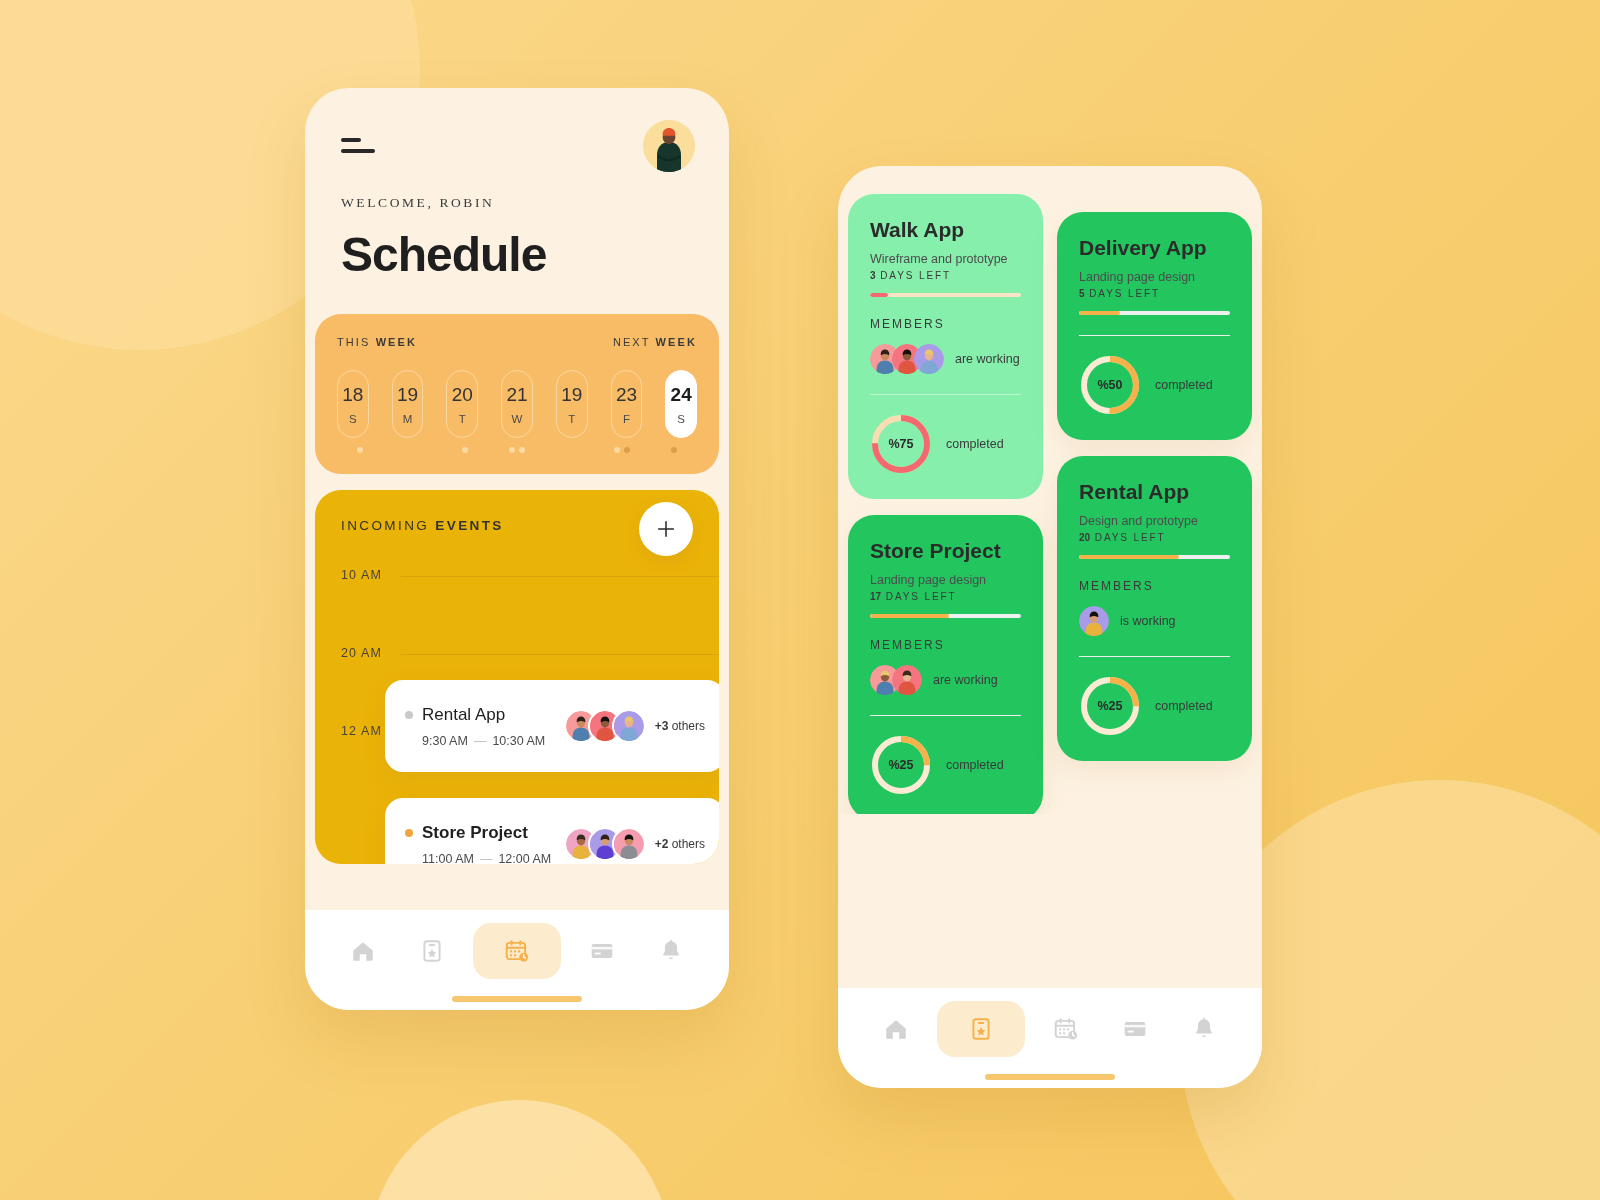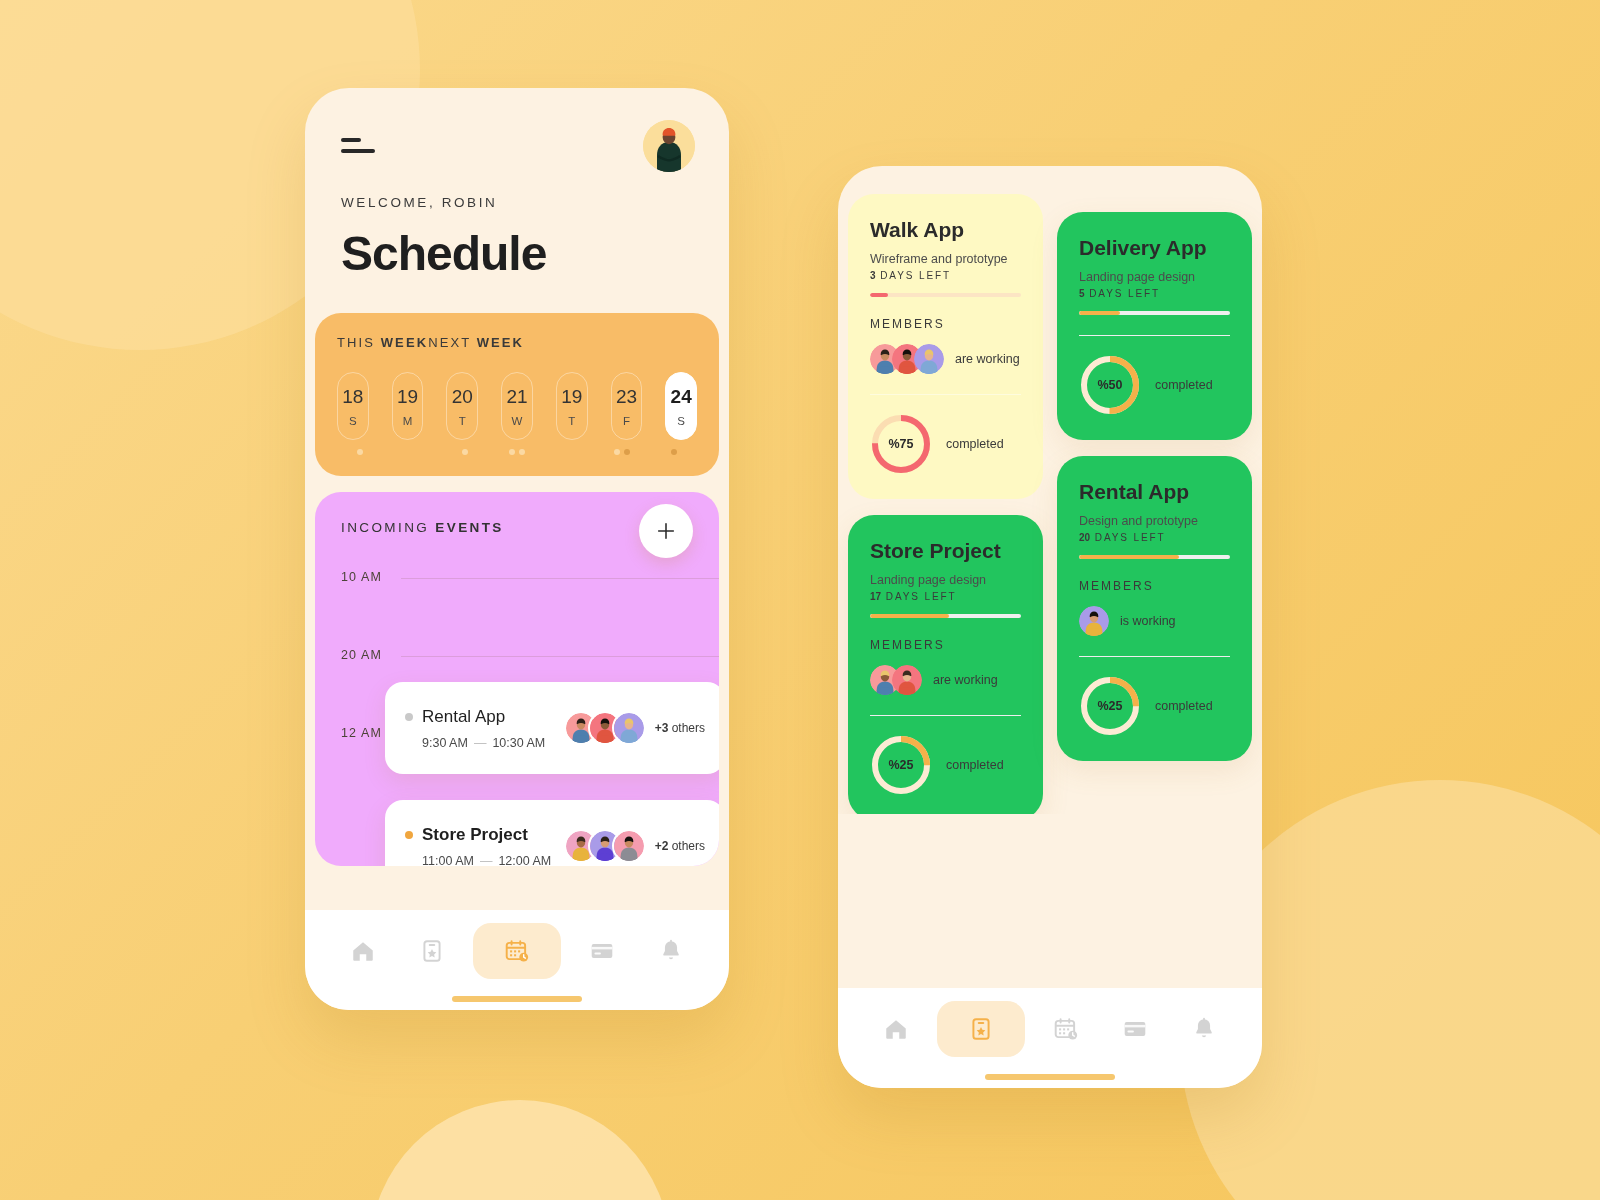--- a/index.html
+++ b/index.html
@@ -45,34 +45,34 @@
   .avatar {
     position:absolute; border-radius:50%; overflow:hidden;
     background:#FBDE9B;
   }
   .av1 { right:34px; top:32px; width:52px; height:52px; }
   .av2 { right:34px; top:32px; width:52px; height:52px; }
   .av-svg { width:100%; height:100%; display:block; }
 
   .welcome {
     margin-top:42px;
-    font-size:13.5px; letter-spacing:2.6px; color:#3B3B3B; font-weight:500;
+    font-size:13.5px; letter-spacing:2.6px; color:#3B3B3B; font-weight:500;font-family:Liberation Serif, serif;
   }
   .bigtitle {
     margin-top:16px; font-size:48px; font-weight:bold; color:#1F1F1F;
     letter-spacing:-1px;
   }
 
   
   .week-card {
     margin:32px 10px 0 10px;
     background:#F8BC67; border-radius:26px;
     padding:22px 22px 20px 22px;
   }
-  .week-head { display:flex; font-size:13px; letter-spacing:2.1px; color:#3A3A3A; }
+  .week-head { display:flex; justify-content:space-between; font-size:11px; letter-spacing:2.1px; color:#3A3A3A; }
   .week-head b { font-weight:bold; }
   .days { display:flex; gap:23px; margin-top:22px; }
   .day {
     flex:1; height:68px; border-radius:17px;
     border:1px solid rgba(255,255,255,.38);
     display:flex; flex-direction:column; align-items:center; justify-content:center;
     gap:7px; cursor:pointer;
   }
   .day .num { font-size:19px; color:#333; }
   .day .dow { font-size:11.5px; color:#4A4A4A; }
@@ -81,21 +81,21 @@
   .day.active .dow { color:#4A4A4A; }
   .dotrow { display:flex; gap:6px; margin-top:9px; }
   .dotcell { flex:1; display:flex; justify-content:center; gap:4px; height:7px; }
   .dot { width:6px; height:6px; border-radius:50%; }
   .dot.light { background:#FBD9A3; }
   .dot.dark  { background:#DD9E49; }
 
   
   .events-card {
     margin:16px 10px 0 10px;
-    background:#f0abfc; border-radius:26px;
+    background:#eab308; border-radius:26px;
     padding:28px 0 0 0; position:relative; height:374px; overflow:hidden;
   }
   .ev-head { display:flex; align-items:flex-start; justify-content:space-between; padding:0 26px; }
   .ev-head .lbl { font-size:13.5px; letter-spacing:2.4px; color:#333; }
   .ev-head .lbl b { font-weight:bold; }
   .plus-btn {
     width:54px; height:54px; border-radius:50%; background:#fff;
     display:flex; align-items:center; justify-content:center;
     box-shadow:0 6px 16px rgba(190,130,40,.2); cursor:pointer;
     margin-top:-16px;
@@ -161,21 +161,21 @@
 
   .cards {
     position:relative; margin-top:28px; padding:0 10px;
     display:flex; gap:14px; height:620px; overflow:hidden;
   }
   .col { flex:1; display:flex; flex-direction:column; gap:16px; }
   .col-left { padding-top:0px; }
   .col-right { padding-top:18px; }
 
   .tcard { border-radius:26px; padding:24px 22px; }
-  .tcard.orange { background:#fef9c3; }
+  .tcard.orange { background:#86efac; }
   .tcard.white  { background:#22c55e; box-shadow:0 10px 28px rgba(185,135,55,.12); }
   .tc-title { font-size:21px; font-weight:bold; color:#2B2B2B; }
   .tc-sub { font-size:12.5px; color:#4C4C4C; margin-top:10px; }
   .tc-days { font-size:10px; letter-spacing:1.9px; color:#3A3A3A; margin-top:4px; }
   .tc-days b { font-weight:bold; letter-spacing:0; }
   .pbar { height:4px; border-radius:2px; margin-top:12px; position:relative; overflow:hidden; }
   .pbar.on-orange { background:#FCE5C4; }
   .pbar.on-white  { background:#EFEFEF; }
   .pfill { position:absolute; left:0; top:0; bottom:0; border-radius:2px; }
   .pfill.coral  { background:#F4686F; }

